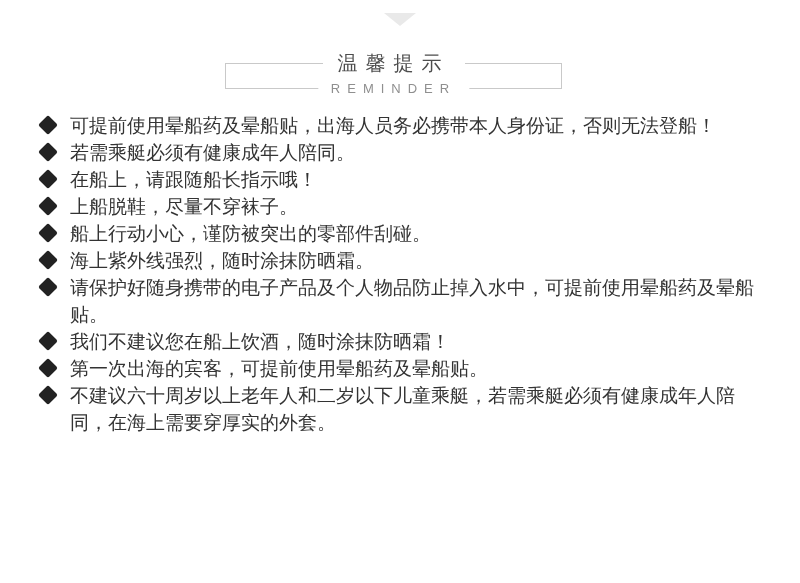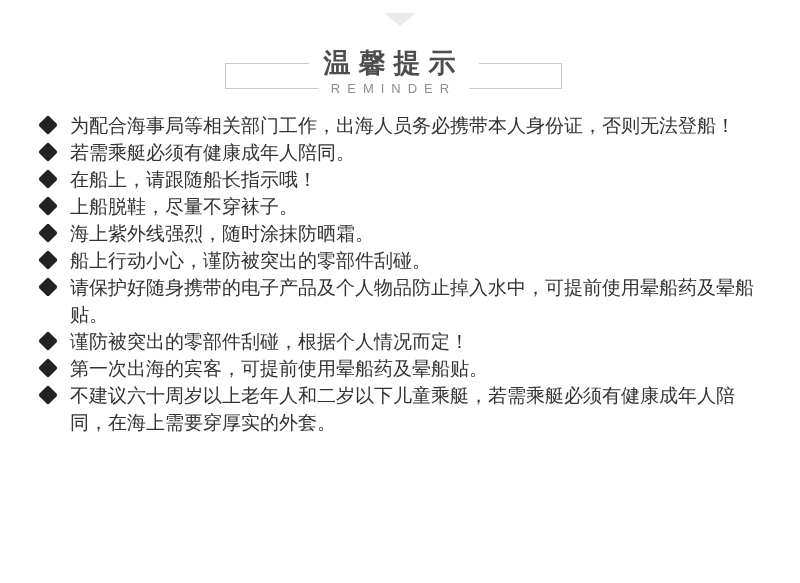--- a/index.html
+++ b/index.html
@@ -36,22 +36,22 @@
     width:337px;height:26px;
     border:1px solid var(--rule);
     background:var(--bg);
   }
   .header-title{
     position:absolute;
     top:0;left:50%;
     transform:translate(-50%,-53%);
     background:var(--bg);
     padding:0 15px;
-    font-size:27px;
-    font-weight:bold;
+    font-size:20px;
+    font-weight:normal;
     letter-spacing:8px;
     color:var(--title);
     white-space:nowrap;
     line-height:1.0;
   }
   .header-subtitle{
     position:absolute;
     bottom:0;left:50%;
     transform:translate(-50%,52%);
     background:var(--bg);
@@ -95,57 +95,57 @@
 <div class="top-triangle"></div>
 
 <div class="header-box">
   <div class="header-title">温馨提示</div>
   <div class="header-subtitle">REMINDER</div>
 </div>
 
 <div class="tips-list">
   <div class="tip-item">
     <span class="diamond-icon"></span>
-    <span class="tip-text">为配合海事局等相关部门工作，出海人员务必携带本人身份证，否则无法登船！</span>
+    <span class="tip-text">可提前使用晕船药及晕船贴，出海人员务必携带本人身份证，否则无法登船！</span>
   </div>
 
   <div class="tip-item">
     <span class="diamond-icon"></span>
     <span class="tip-text">若需乘艇必须有健康成年人陪同。</span>
   </div>
 
   <div class="tip-item">
     <span class="diamond-icon"></span>
     <span class="tip-text">在船上，请跟随船长指示哦！</span>
   </div>
 
   <div class="tip-item">
     <span class="diamond-icon"></span>
     <span class="tip-text">上船脱鞋，尽量不穿袜子。</span>
   </div>
 
   <div class="tip-item">
     <span class="diamond-icon"></span>
-    <span class="tip-text">海上紫外线强烈，随时涂抹防晒霜。</span>
+    <span class="tip-text">船上行动小心，谨防被突出的零部件刮碰。</span>
   </div>
 
   <div class="tip-item">
     <span class="diamond-icon"></span>
-    <span class="tip-text">船上行动小心，谨防被突出的零部件刮碰。</span>
+    <span class="tip-text">海上紫外线强烈，随时涂抹防晒霜。</span>
   </div>
 
 
   <div class="tip-item">
     <span class="diamond-icon"></span>
     <span class="tip-text">请保护好随身携带的电子产品及个人物品防止掉入水中，可提前使用晕船药及晕船贴。</span>
   </div>
 
   <div class="tip-item">
     <span class="diamond-icon"></span>
-    <span class="tip-text">谨防被突出的零部件刮碰，根据个人情况而定！</span>
+    <span class="tip-text">我们不建议您在船上饮酒，随时涂抹防晒霜！</span>
   </div>
 
   <div class="tip-item">
     <span class="diamond-icon"></span>
     <span class="tip-text">第一次出海的宾客，可提前使用晕船药及晕船贴。</span>
   </div>
 
   <div class="tip-item">
     <span class="diamond-icon"></span>
     <span class="tip-text">不建议六十周岁以上老年人和二岁以下儿童乘艇，若需乘艇必须有健康成年人陪同，在海上需要穿厚实的外套。</span>

